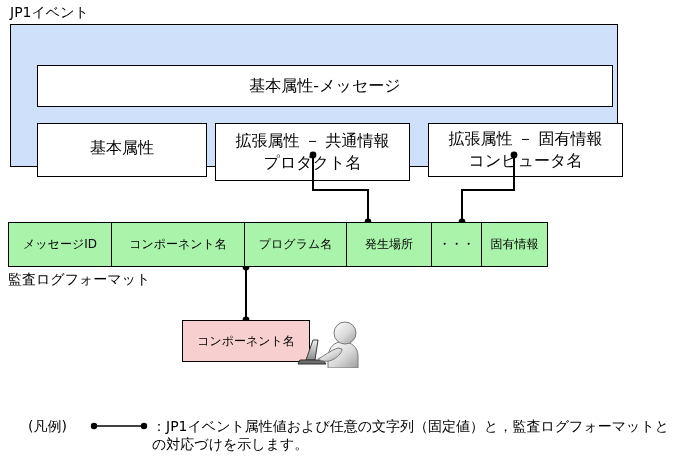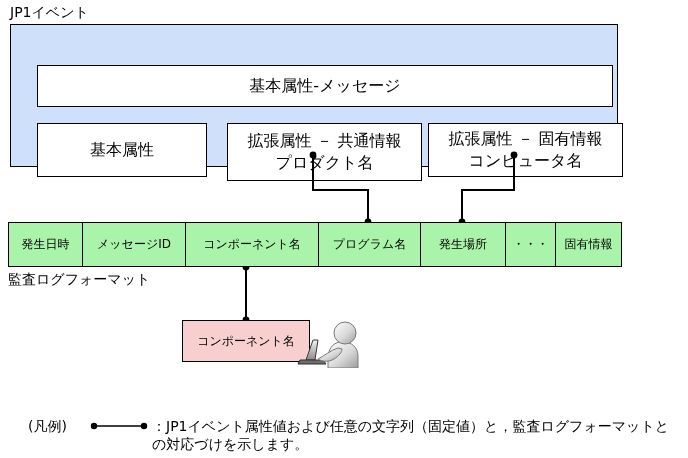--- a/index.html
+++ b/index.html
@@ -23,22 +23,22 @@
   #jp1-title{left:10px;top:4px;}
 
   
   .wbox{
     position:absolute;background:#ffffff;border:1px solid #000;
     box-sizing:border-box;display:flex;flex-direction:column;
     align-items:center;justify-content:center;
     font-size:16px;line-height:1.35;text-align:center;
   }
   #msg-box   {left:26px; top:40px;  width:576px;height:42px;}
-  #basic-box {left:26px; top:98px;  width:170px;height:54px;}
-  #common-box{left:216px;top:98px;  width:195px;height:58px;}
+  #basic-box {left:26px; top:98px;  width:170px;height:54px;font-family:Liberation Mono, monospace;}
+  #common-box{left:204px;top:98px;  width:195px;height:58px;}
   #unique-box{left:417px;top:98px;  width:195px;height:54px;justify-content:center;}
 
   
   #audit-table{
     position:absolute;left:8px;top:222px;height:45px;
     display:flex;border:1px solid #000;box-sizing:border-box;
     background:#aaf3aa;
   }
   #audit-table .cell{
     border-right:1px solid #000;box-sizing:border-box;
@@ -109,23 +109,20 @@
       <circle cx="313" cy="155" r="3.4"></circle>
       <circle cx="368" cy="222" r="3.4"></circle>
       <circle cx="514" cy="155" r="3.4"></circle>
       <circle cx="462" cy="222" r="3.4"></circle>
       <circle cx="246" cy="267" r="3.4"></circle>
       <circle cx="246" cy="320" r="3.4"></circle>
     </g>
   </svg>
 
   <div id="audit-table">
-    <div class="cell" style="width:74px">
-        <span>発生日時</span>
-      </div>
     <div class="cell" style="width:103px">
         <span>メッセージID</span>
       </div>
     <div class="cell" style="width:133px">
         <span>コンポーネント名</span>
       </div>
     <div class="cell" style="width:102px">
         <span>プログラム名</span>
       </div>
     <div class="cell" style="width:85px">

